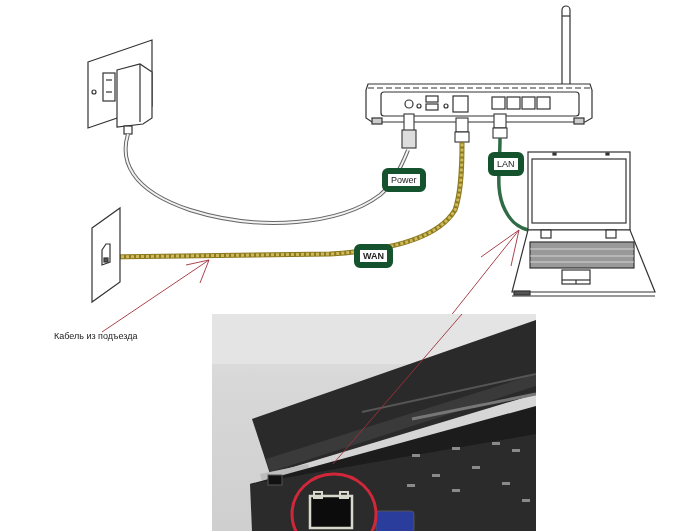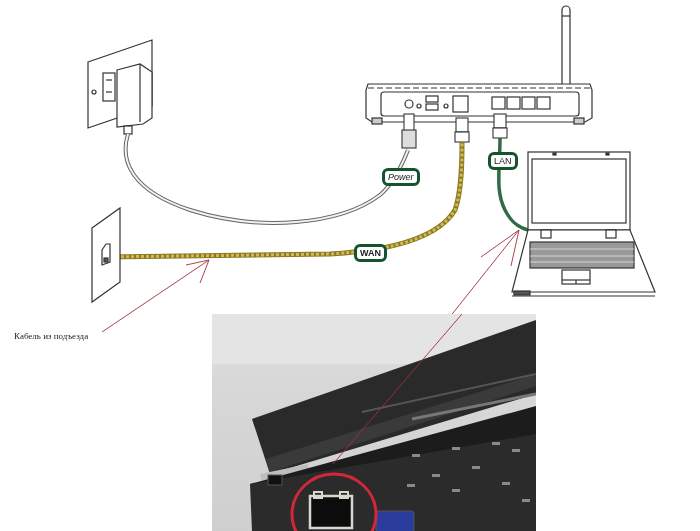--- a/index.html
+++ b/index.html
@@ -1,23 +1,23 @@
 <!DOCTYPE html>
 <html><head>
   <meta charset="utf-8">
   <style>
     html, body { margin: 0; padding: 0; background: #ffffff; }
     body { width: 700px; height: 531px; position: relative; overflow: hidden; font-family: "Liberation Sans", sans-serif; }
     #stage { position: absolute; left: 0; top: 0; width: 700px; height: 531px; }
     .label-pill {
       position: absolute; font-family: "Liberation Sans", sans-serif; font-size: 9px; color: #222;
-      background: #fff; border: 3px solid #14532d; border-radius: 6px; padding: 0 3px; line-height: 12px;
+      background: #fff; border: 6px solid #14532d; border-radius: 6px; padding: 0 3px; line-height: 12px;
     }
     .caption {
-      position: absolute; font-family: Liberation Serif, serif; font-size: 9px; color: #222;
+      position: absolute; font-family: Liberation Sans, sans-serif; font-size: 9px; color: #222; margin-left: 40px;
     }
     .photo {
       position: absolute; left: 212px; top: 314px; width: 324px; height: 217px; overflow: hidden;
       background: linear-gradient(180deg, #e2e2e2 0%, #d8d8d8 30%, #cfcfcf 100%);
     }
   </style>
 </head>
 <body>
 
 <div id="stage">
@@ -150,19 +150,19 @@
 
       <rect x="164" y="197" width="38" height="22" rx="3" fill="#2a3c9c" stroke="#555" stroke-width="1"></rect>
 
       <ellipse cx="122" cy="200" rx="42" ry="40" fill="none" stroke="#d0283a" stroke-width="3"></ellipse>
 
       <line x1="121" y1="150" x2="250" y2="0" stroke="#a0303a" stroke-width="0.9"></line>
     </svg>
   </div>
 
   
-  <span class="label-pill" style="left:382px; top:168px;font-style:italic;">Power</span>
+  <span class="label-pill" style="left:382px; top:168px;">Power</span>
   <span class="label-pill" style="left:354px; top:244px;font-weight:bold;">WAN</span>
   <span class="label-pill" style="left:488px; top:152px;">LAN</span>
 
   
   <span class="caption" style="left:14px; top:331px;">Кабель из подъезда</span>
 </div>
 
 </body></html>

